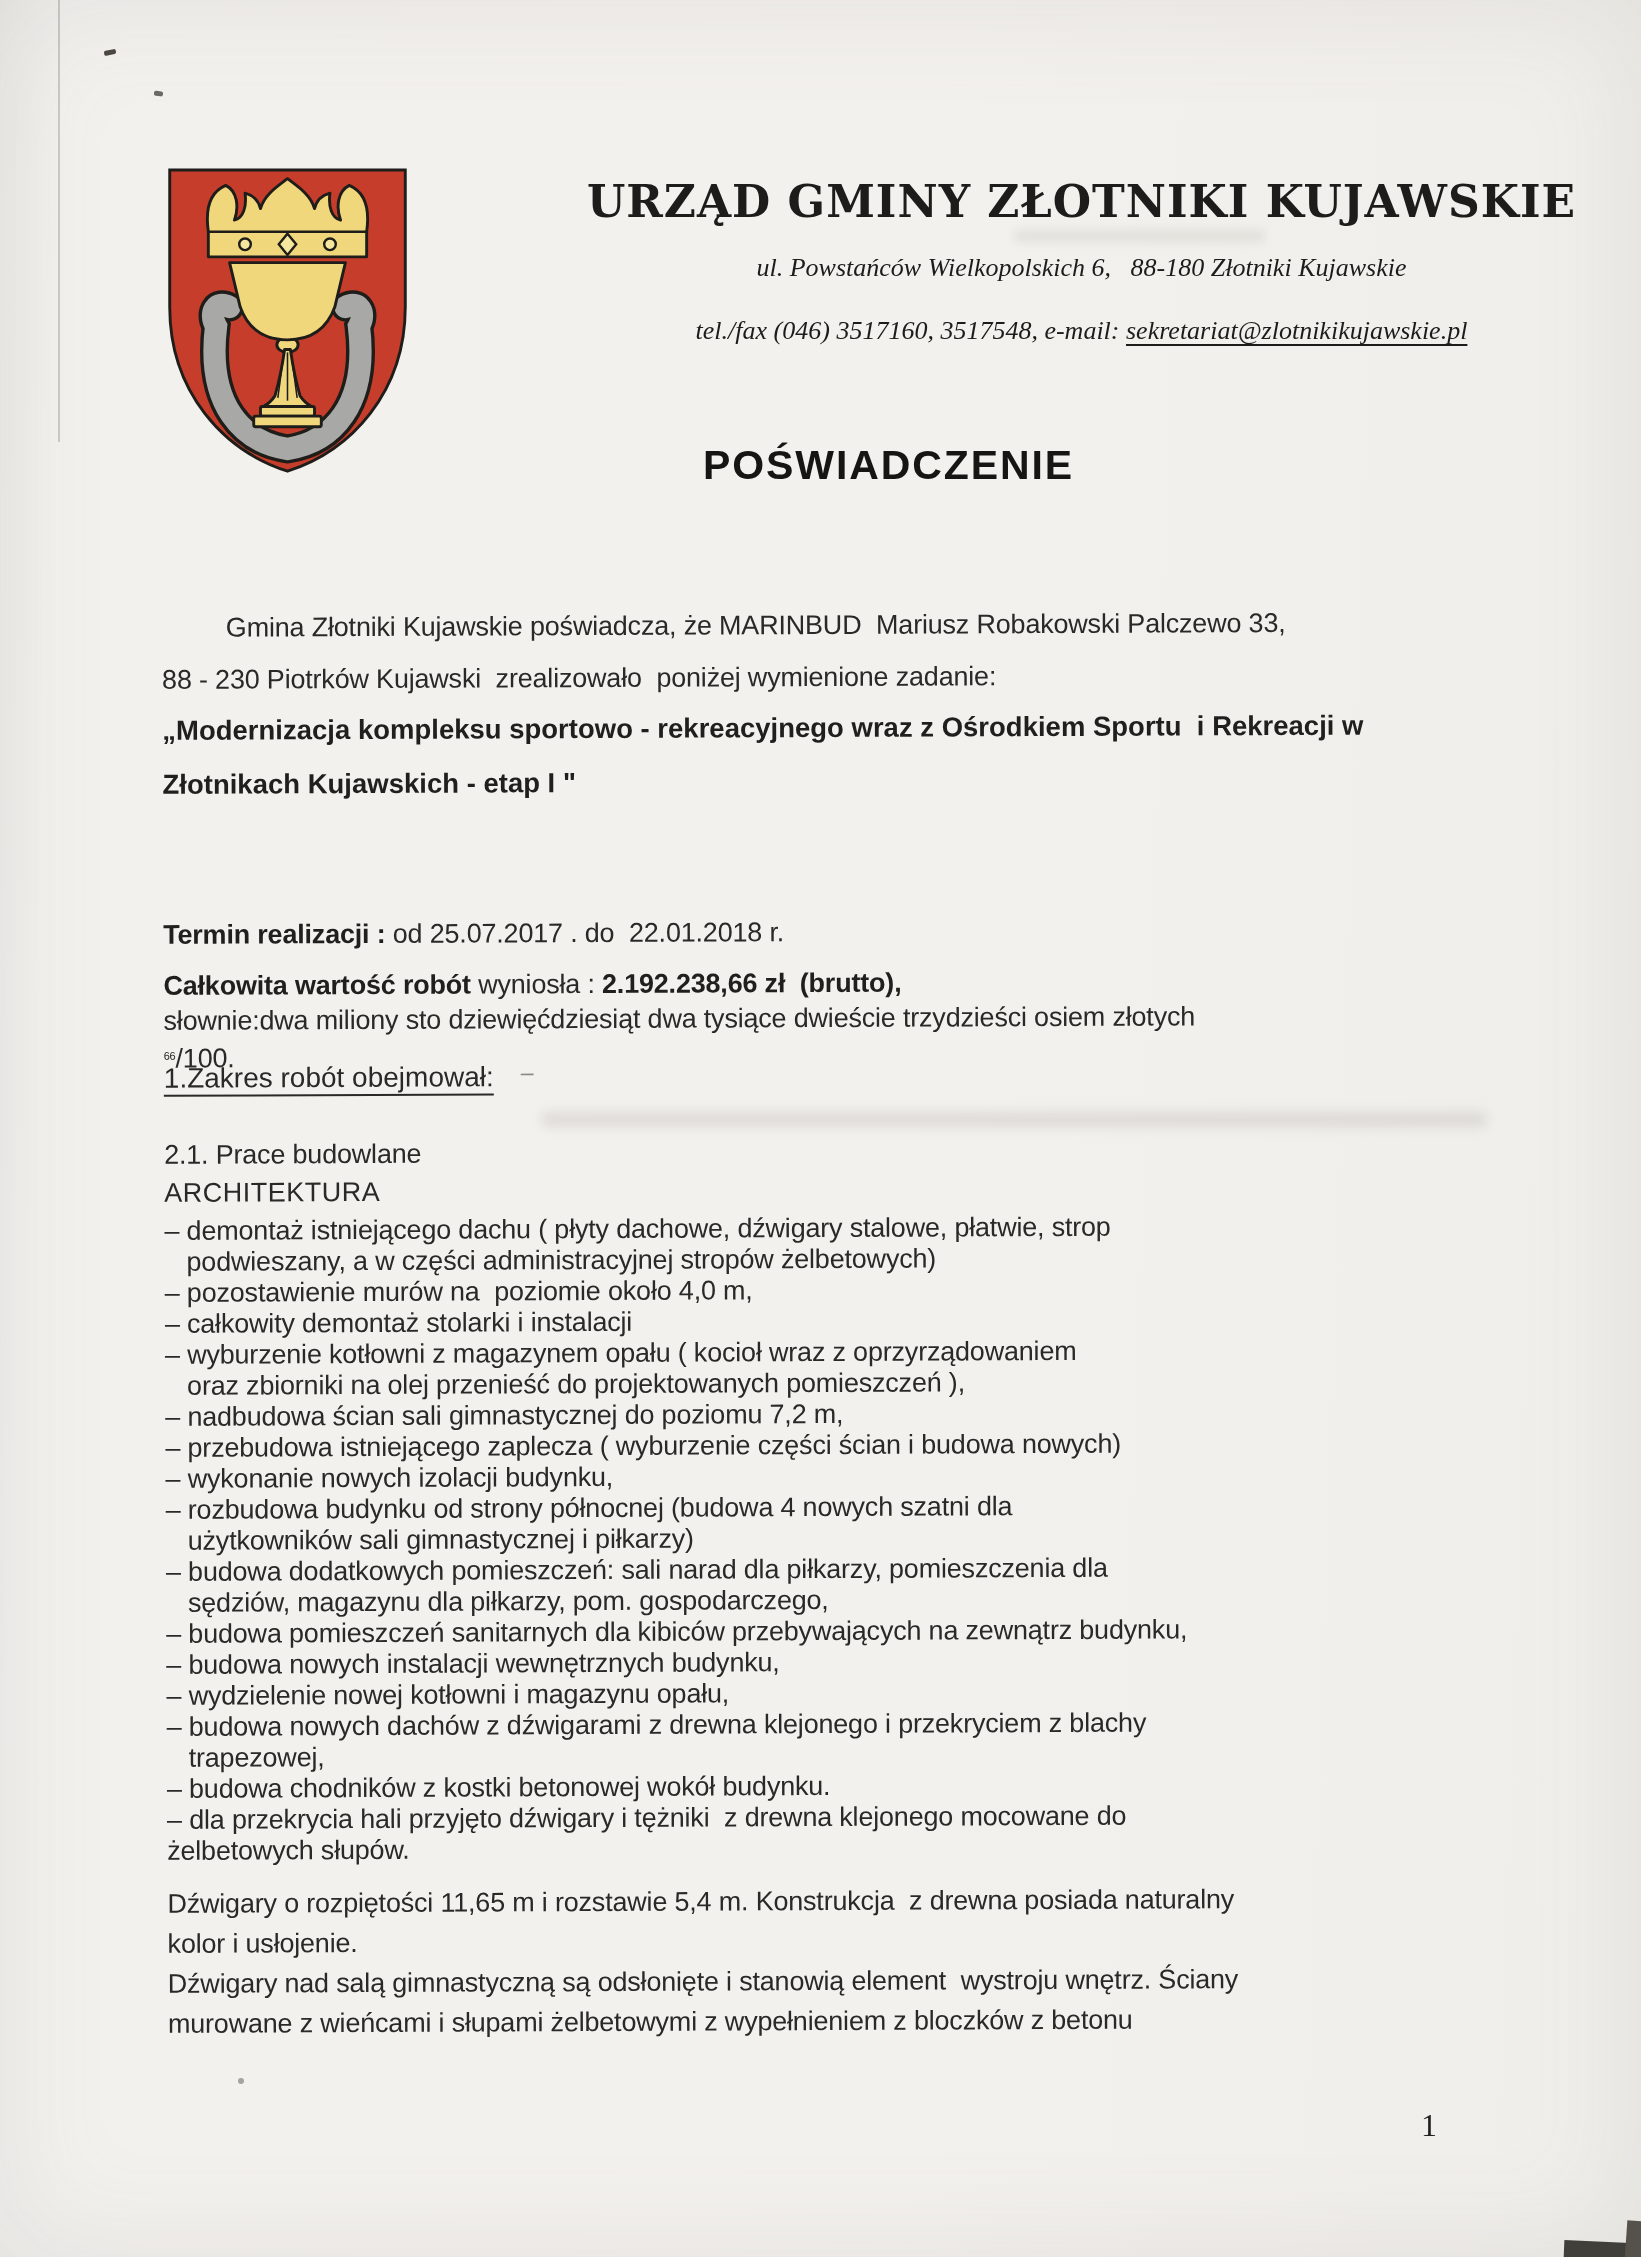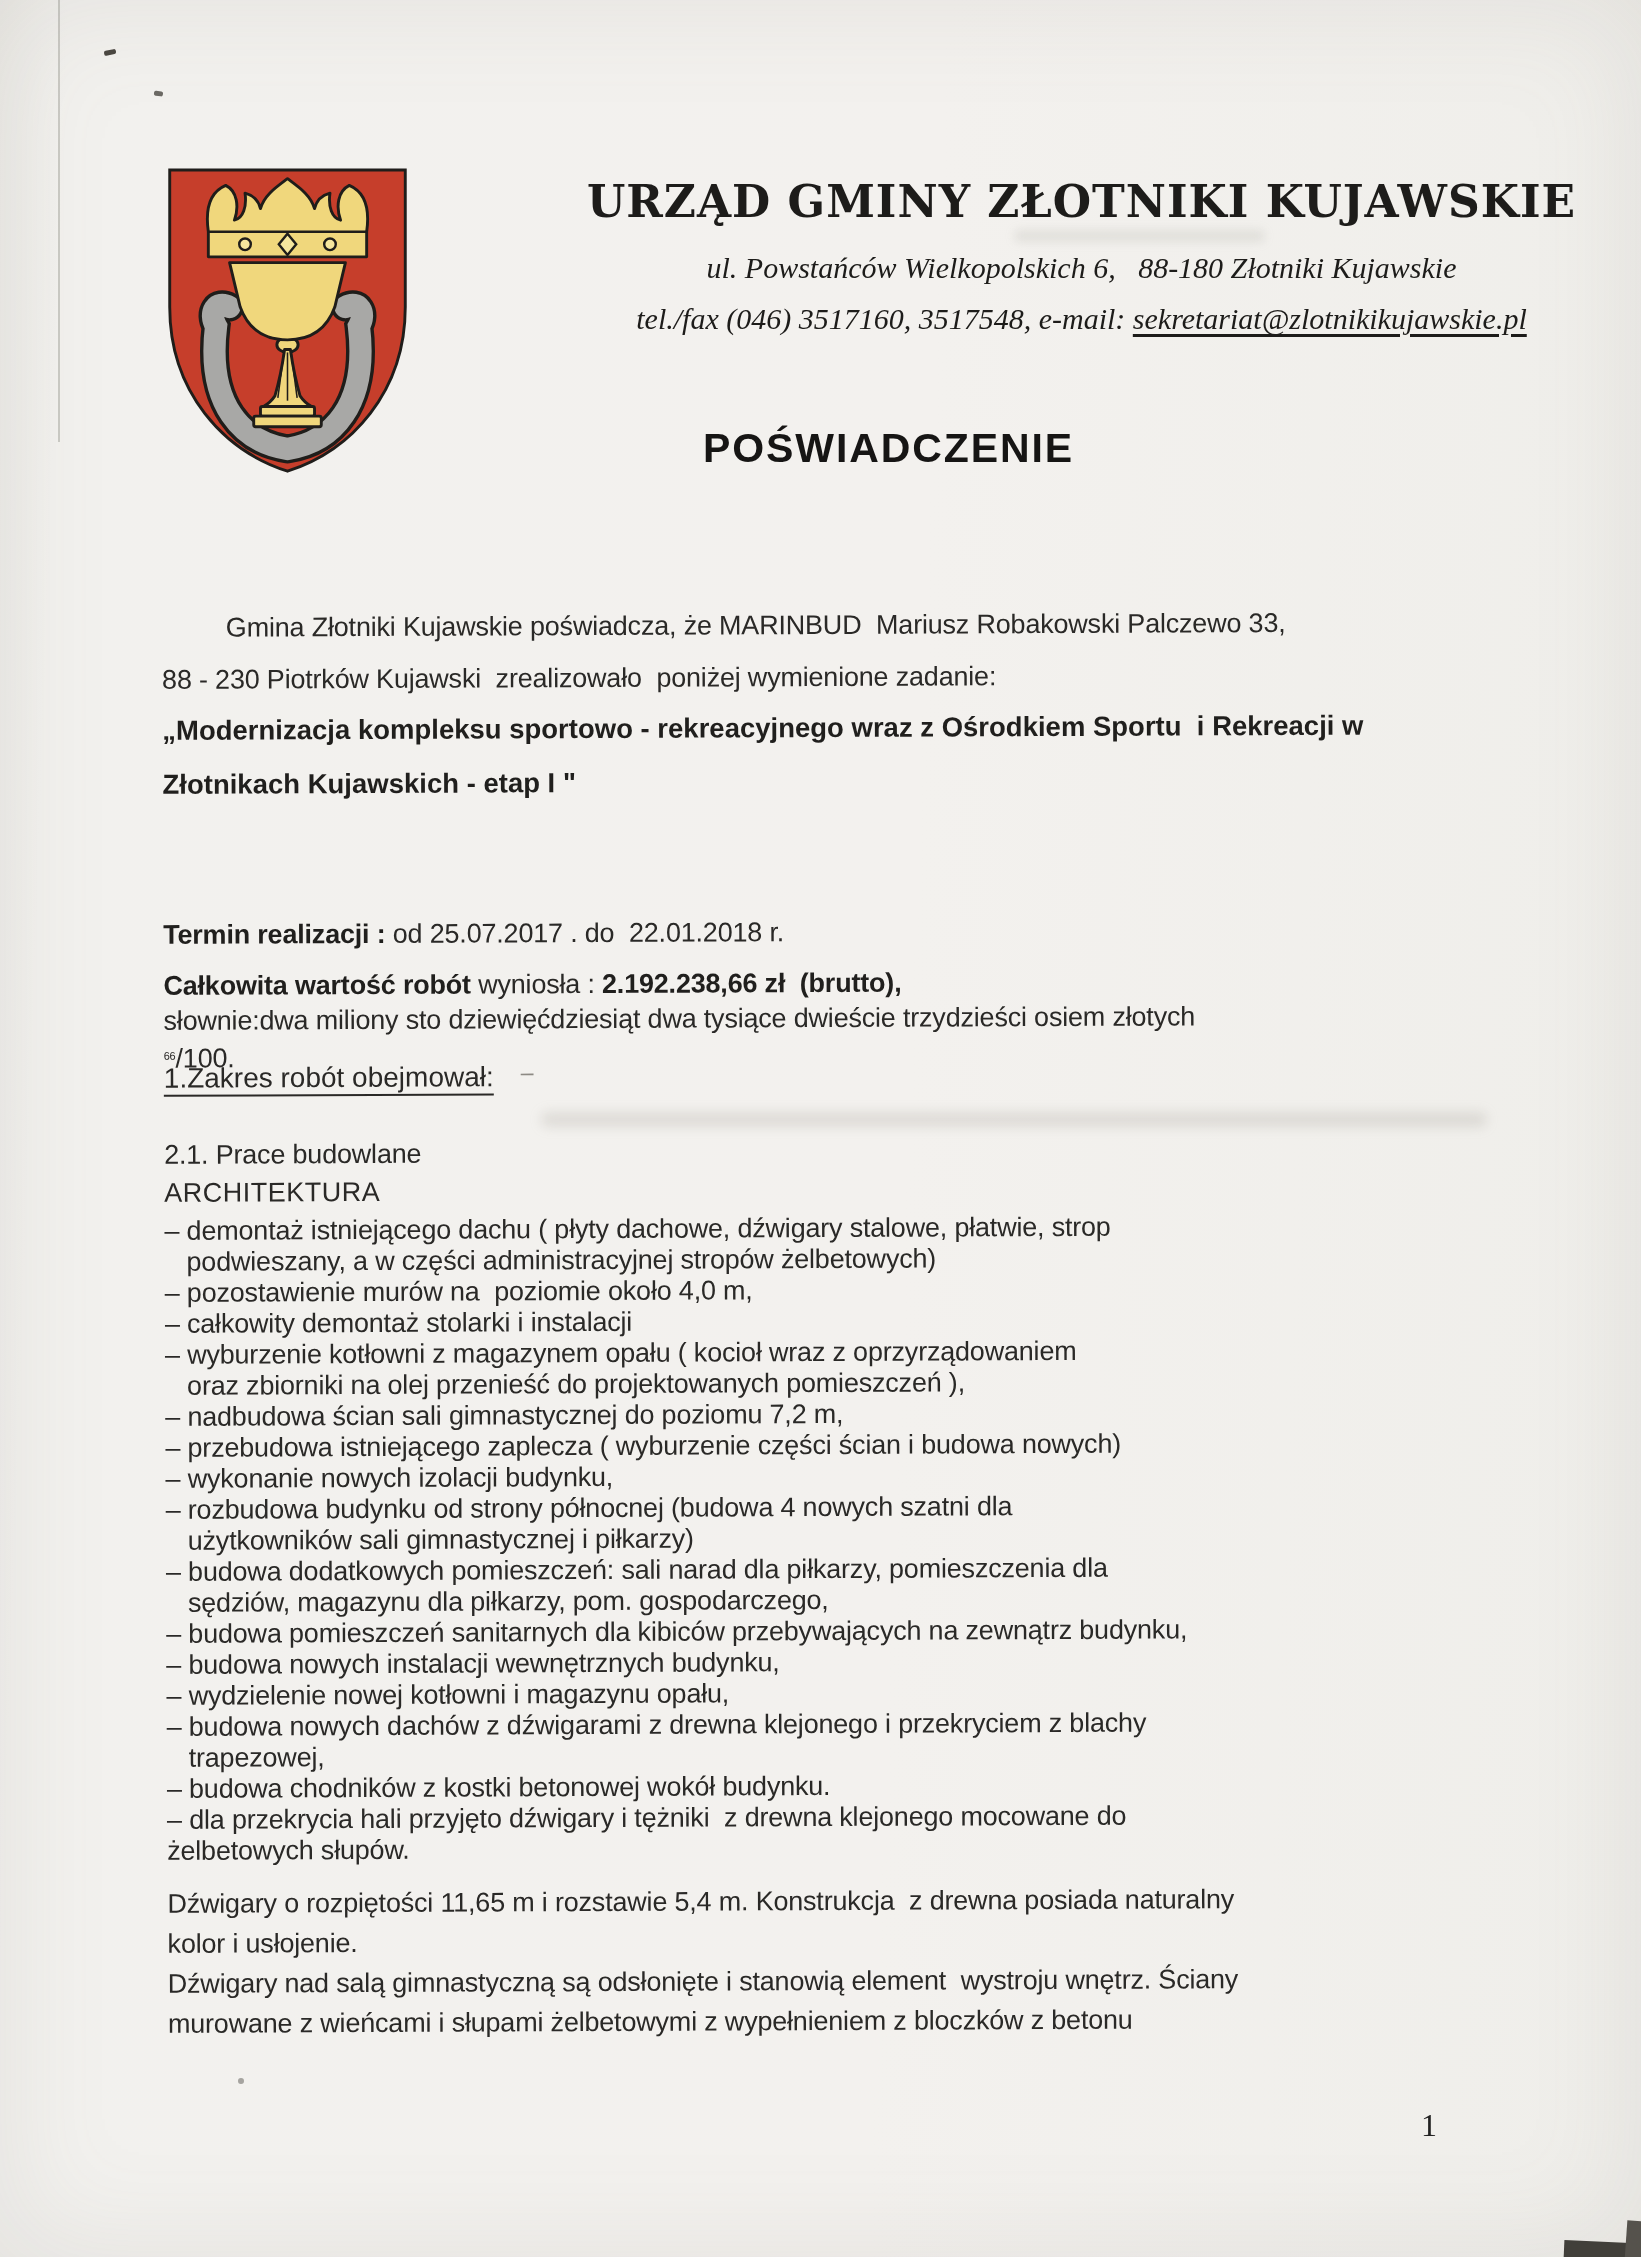--- a/index.html
+++ b/index.html
@@ -20,26 +20,26 @@
     text-align:center;
     font-family:"Liberation Serif", serif;
     color:#1d1c1a;
   }
   .office-name{
     font-family:"DejaVu Serif", serif;
     font-weight:bold;font-size:44px;letter-spacing:1px;
     margin:0 0 17.4px 0;
   }
   .hline{
-    font-style:italic;font-size:30px;line-height:47px;margin:4px;
+    font-style:italic;font-size:26px;line-height:47px;margin:16px;
   }
   .hlink{text-decoration:underline;text-underline-offset:4.8px;}
   
   .doc-title{
-    left:703px;top:425px;
+    left:703px;top:442px;
     font-weight:bold;font-size:41px;letter-spacing:1.9px;color:#161514;
   }
   
   .content{left:0;top:0;width:1641px;height:2257px;transform:rotate(-0.25deg);}
   .body-txt{font-size:27px;letter-spacing:-0.2px;}
   .intro{left:164px;top:599px;width:1332px;line-height:52px;}
   .indent1{text-indent:64px;display:block;}
   .task{
     left:164px;top:701px;width:1352px;
     font-weight:bold;font-size:27.5px;line-height:54px;color:#201f1d;

